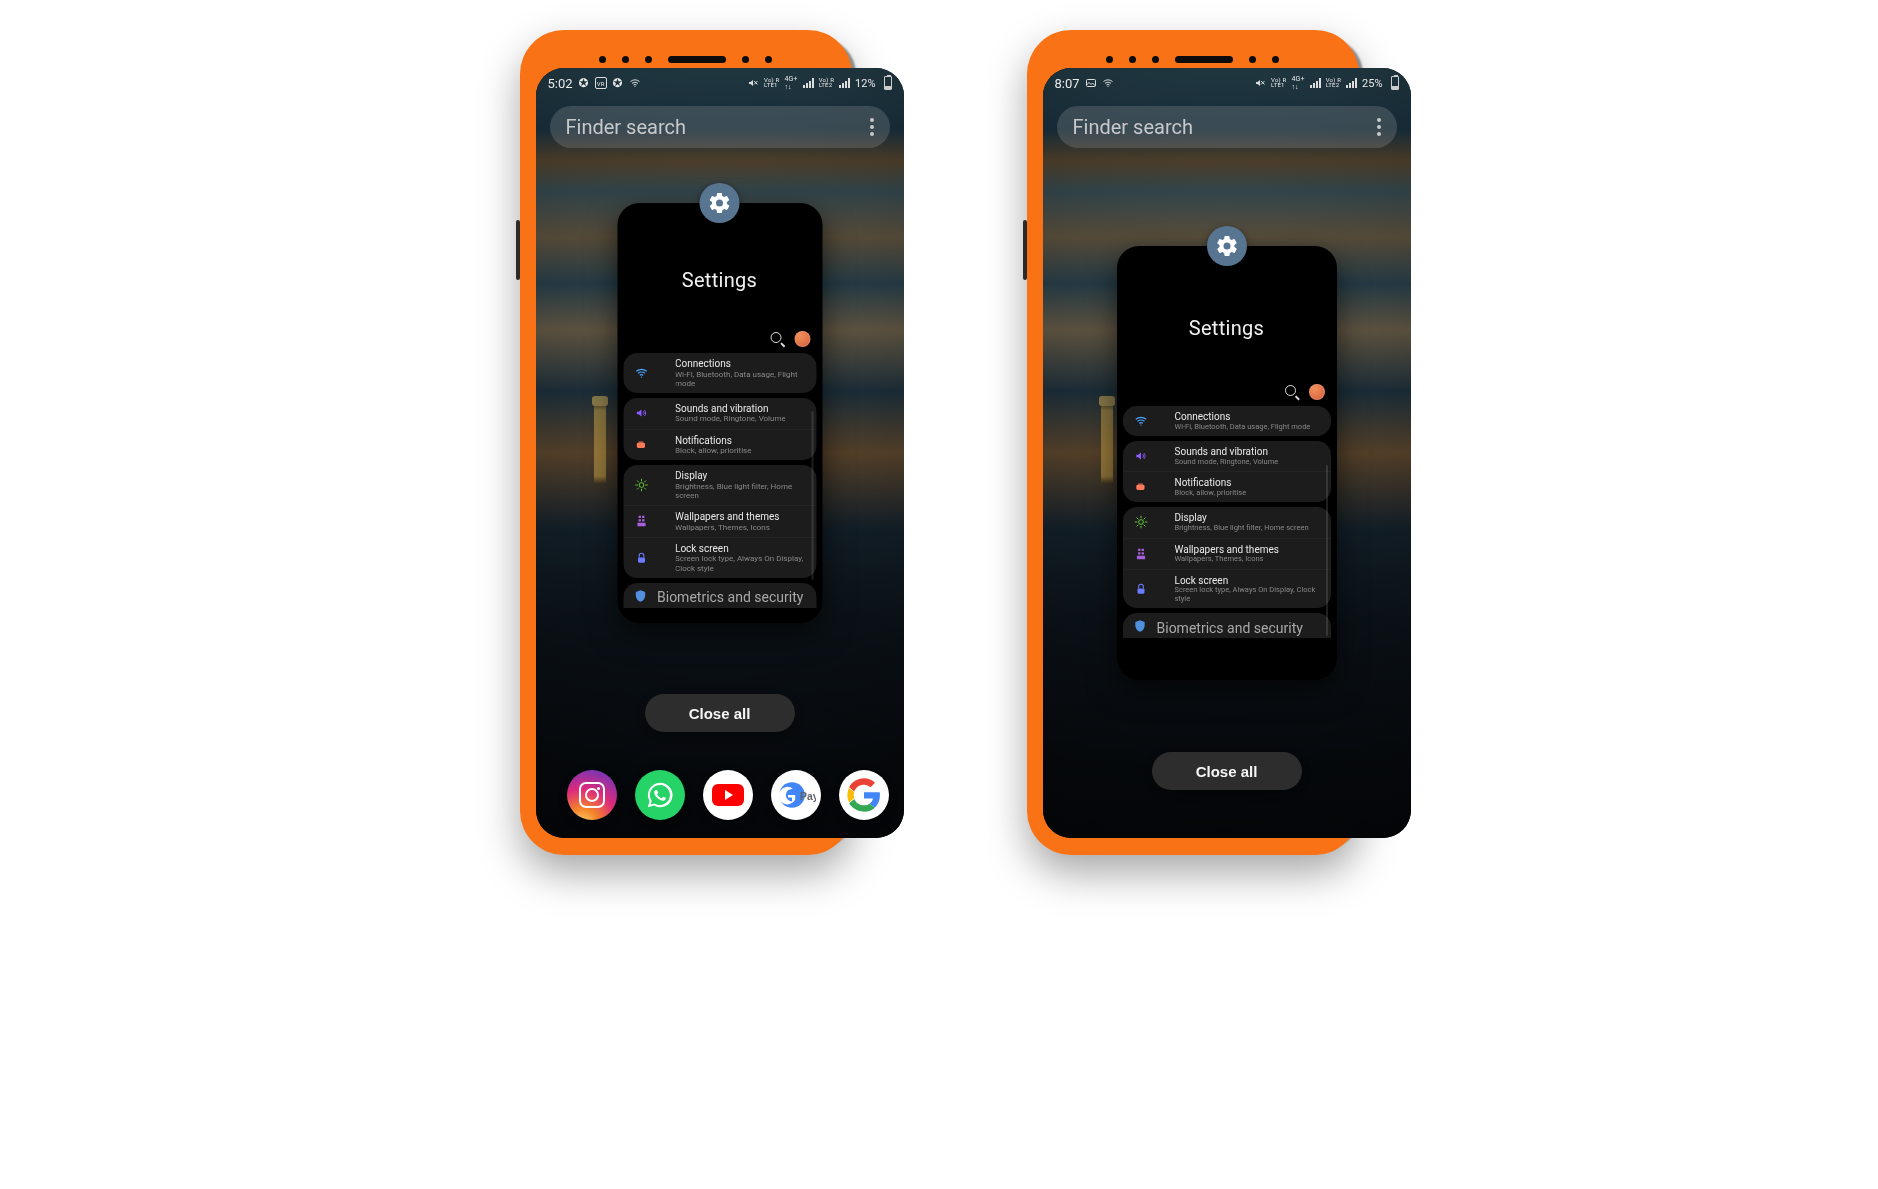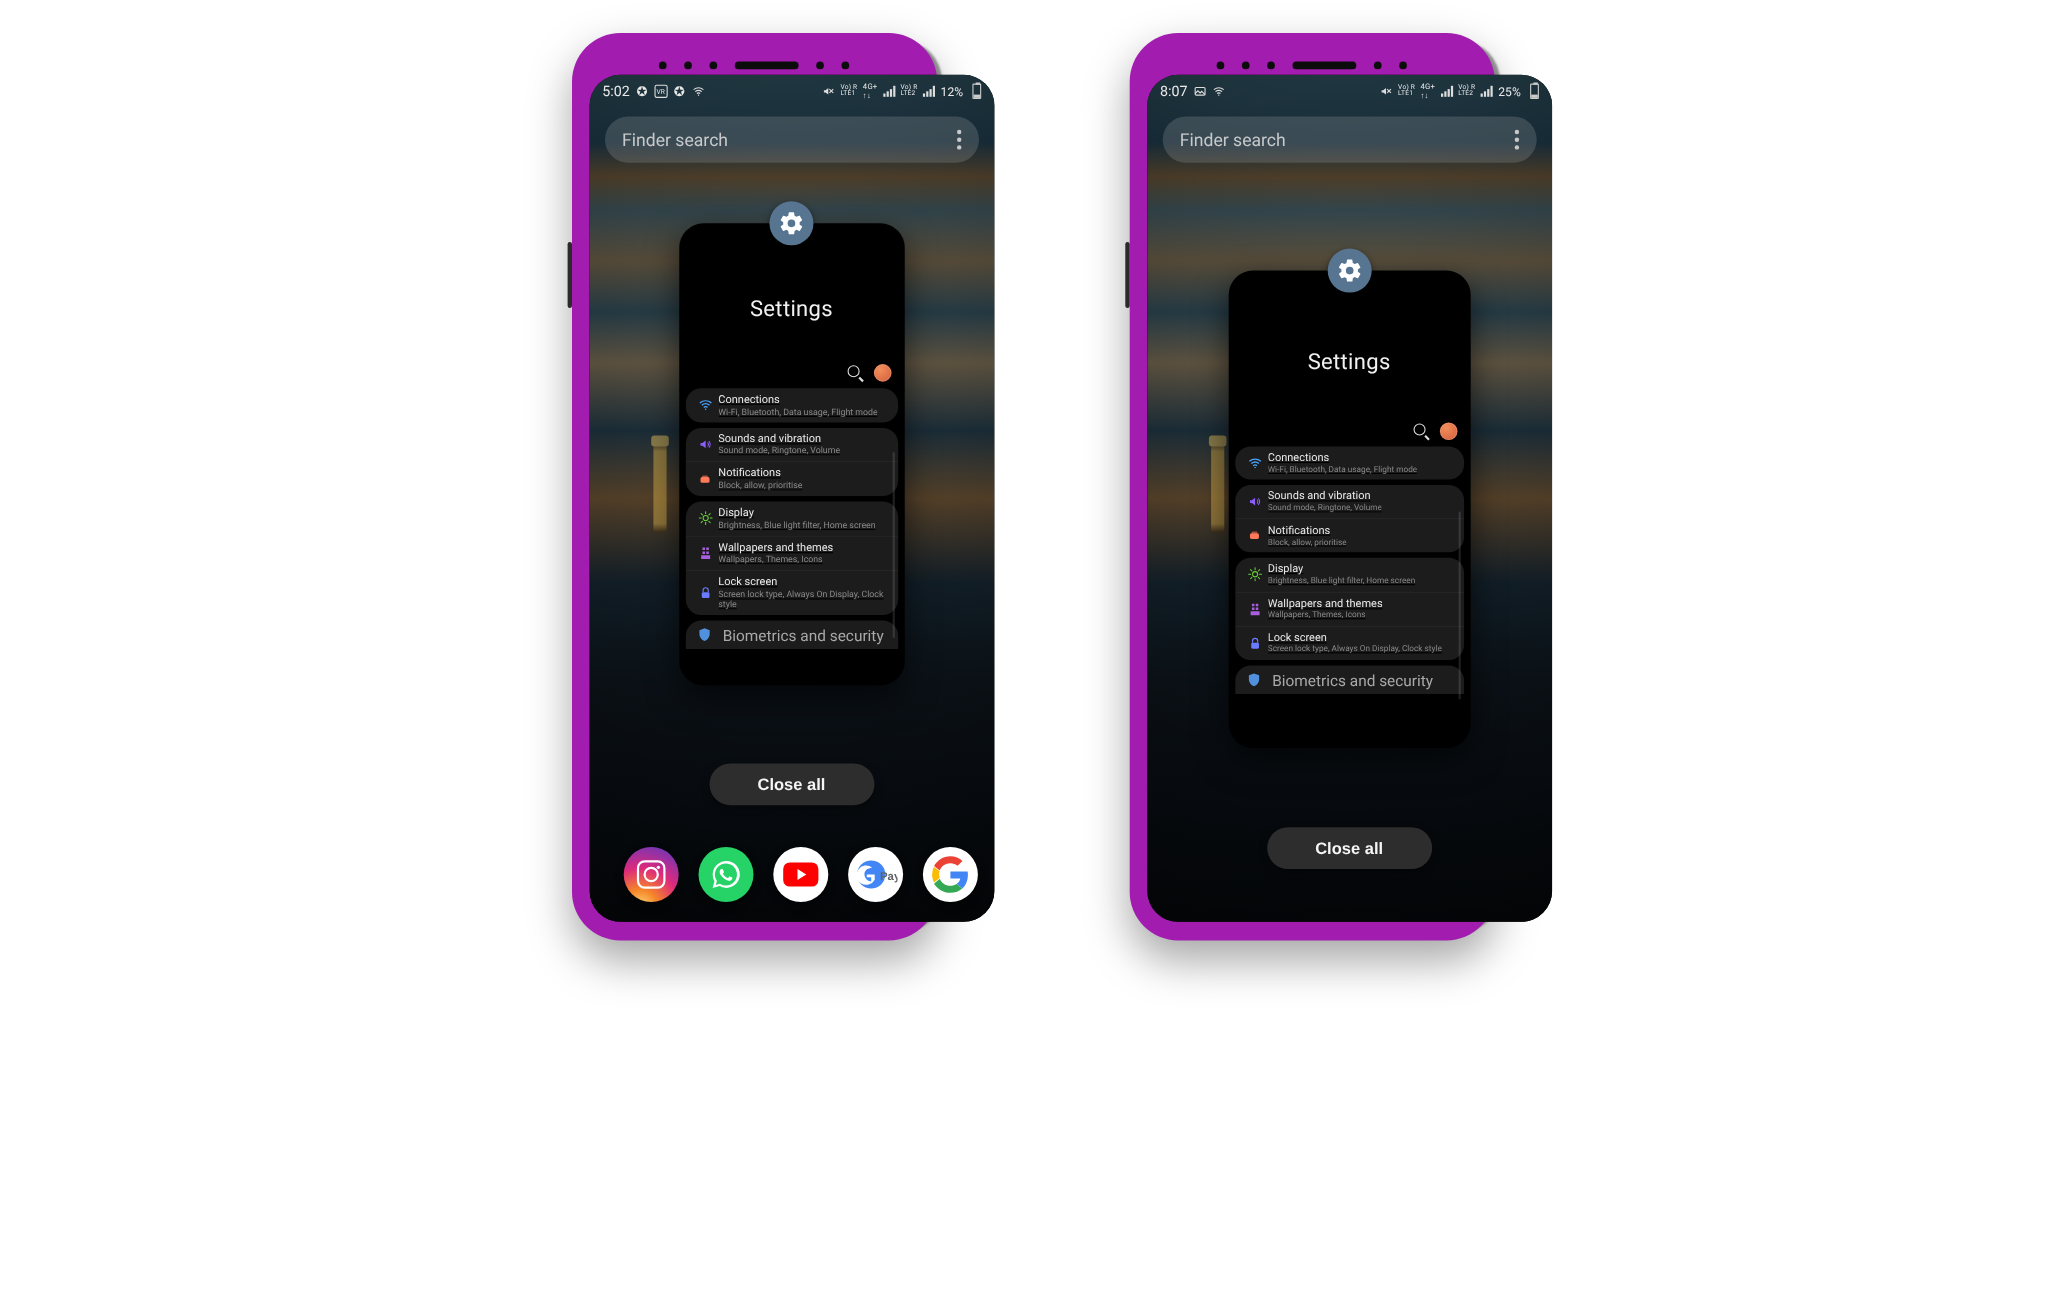--- a/index.html
+++ b/index.html
@@ -17,21 +17,21 @@
     align-items: flex-start;
     justify-content: center;
     gap: 175px;
     padding-top: 30px;
   }
 
   
   .phone {
     width: 332px;
     height: 825px;
-    background: #a21caf;
+    background: #f97316;
     border-radius: 44px;
     padding: 16px;
     position: relative;
     box-shadow: 0 18px 40px rgba(0,0,0,.35), 12px 0 2px -8px rgba(0,0,0,.4);
   }
   .phone::before { 
     content:"";
     position:absolute; right:-4px; top:140px; width:4px; height:90px;
     background:#2a2a2a; border-radius:2px;
   }
@@ -109,21 +109,21 @@
   .signal i:nth-child(3){height:7px} .signal i:nth-child(4){height:10px}
 
   
   .finder {
     position:absolute; top:38px; left:14px; right:14px; height:42px;
     background: rgba(180,180,180,.22);
     border-radius: 22px;
     display:flex; align-items:center; justify-content:space-between;
     padding: 0 16px; color:#d7d7d7; z-index:5;
   }
-  .finder span { font-size:16px; opacity:.9;text-align:center; }
+  .finder span { font-size:20px; opacity:.9;text-align:center; }
   .dots3 { display:flex; flex-direction:column; gap:3px; }
   .dots3 i { width:4px; height:4px; background:#d7d7d7; border-radius:50%; display:block; }
 
   
   .card-wrap {
     position:absolute; left:50%; transform:translateX(-50%);
     z-index:4;
   }
   .phone-a .card-wrap { top:135px; width:205px; }
   .phone-b .card-wrap { top:178px; width:220px; }
@@ -178,24 +178,23 @@
   .list {
     position:absolute; left:6px; right:6px; bottom:6px;
     display:flex; flex-direction:column; gap:5px;
   }
   .phone-a .list { top:150px; }
   .phone-b .list { top:160px; }
   .group {
     background:#1c1c1c; border-radius:14px; overflow:hidden;
   }
   .row {
-    display:flex; align-items:center; gap:4px;
+    display:flex; align-items:center; gap:26px;
     padding:5px 8px 5px 10px;
     border-bottom:1px solid rgba(255,255,255,.04);
-    text-decoration:underline;
   }
   .row:last-child{ border-bottom:none; }
   .row .ic {
     width:16px; height:16px; display:flex; align-items:center; justify-content:center;
     flex:0 0 16px;
   }
   .row .txt { display:flex; flex-direction:column; line-height:1.15; overflow:hidden; }
   .row .txt .t { color:#eaeaea; font-size:10px; }
   .row .txt .s { color:#888; font-size:8px; }
   .phone-b .row .txt .t { font-size:10px; }

